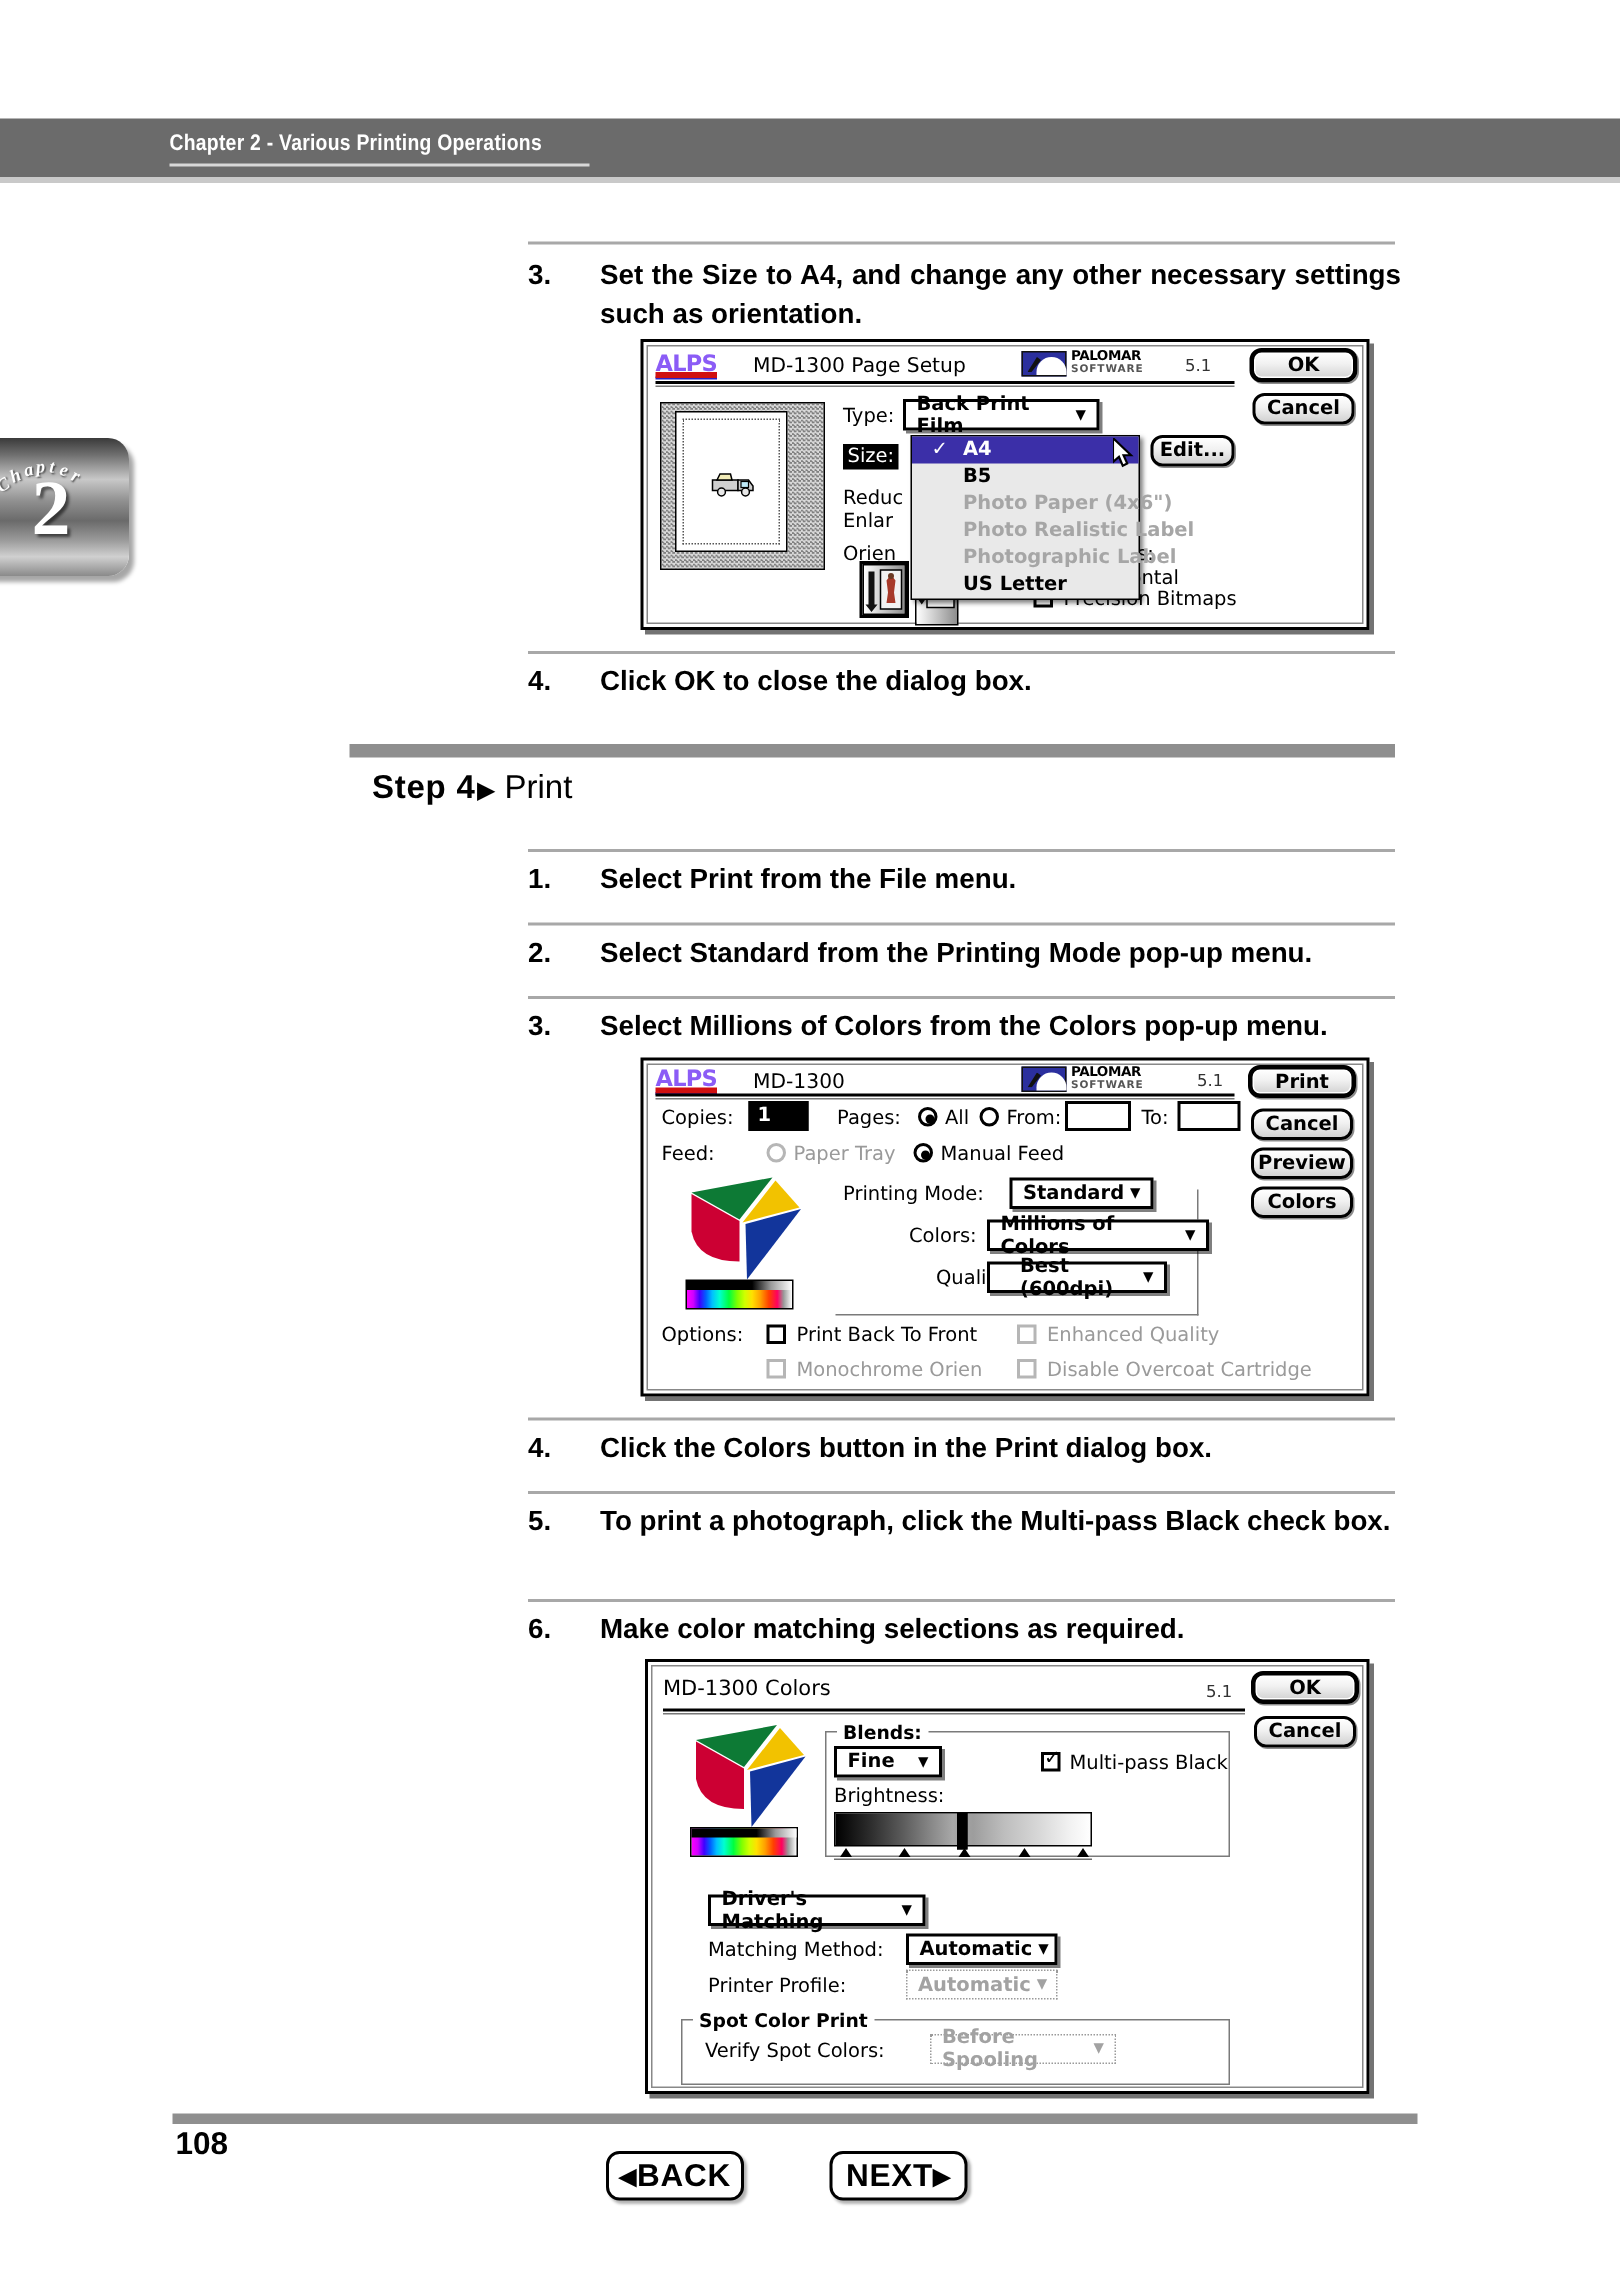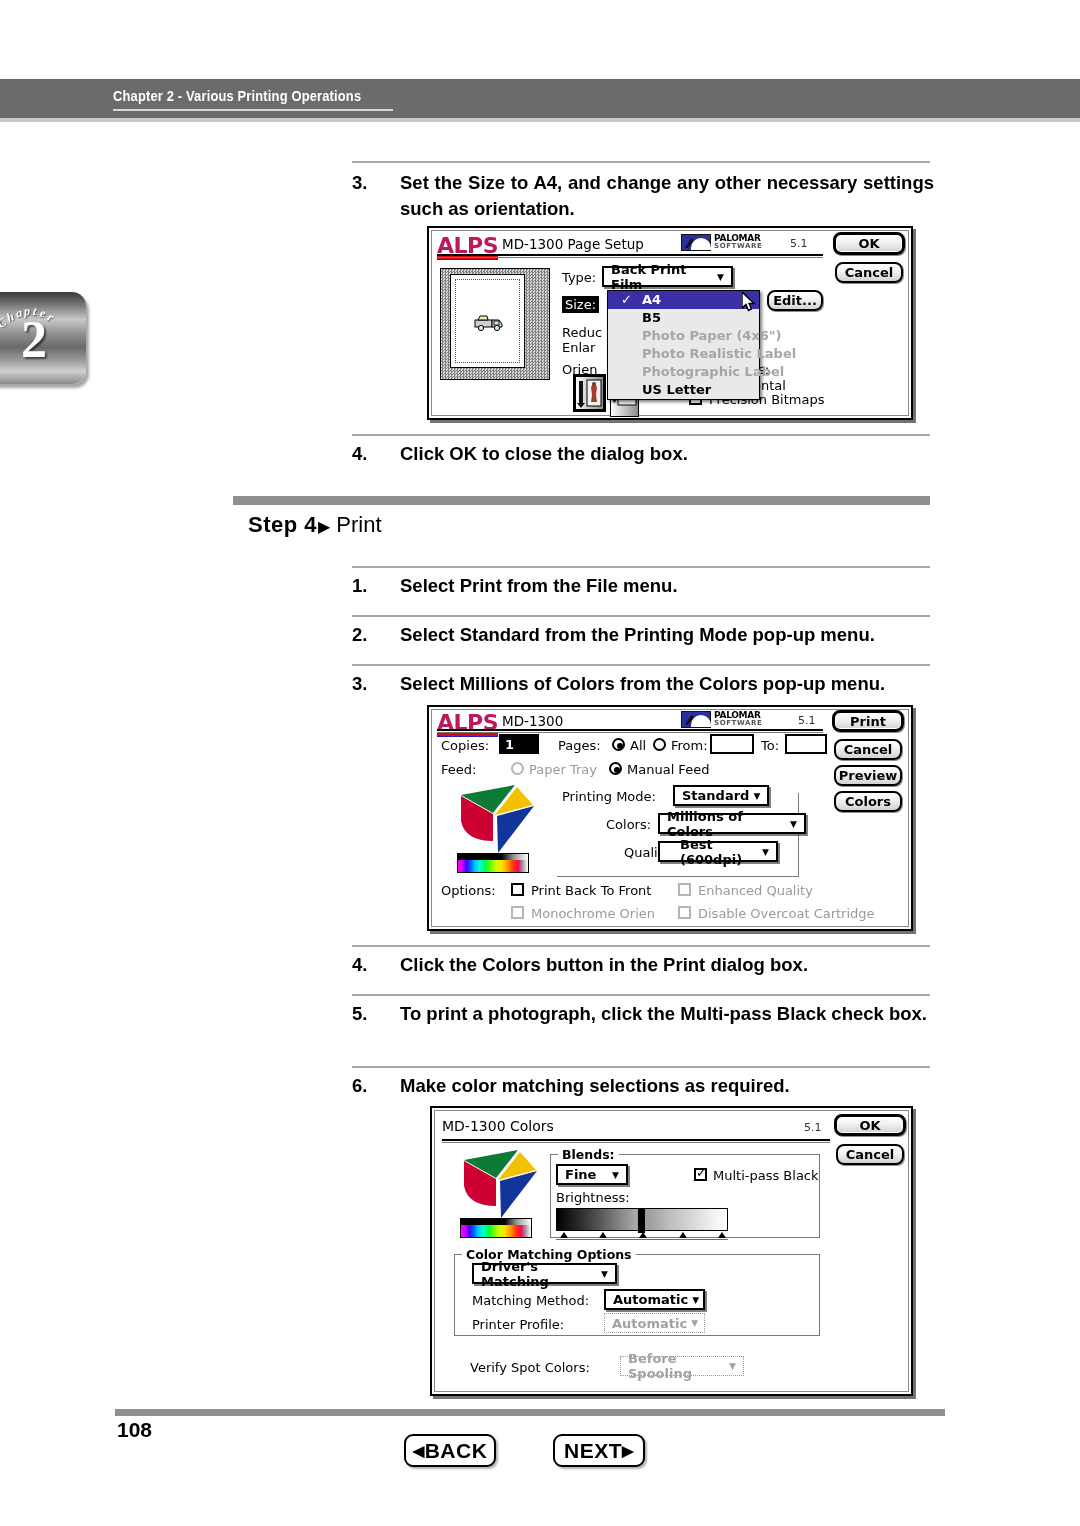--- a/index.html
+++ b/index.html
@@ -111,22 +111,22 @@
     position:absolute;
     background:#ffffff;
     border:2px solid #000;
     box-shadow:3px 3px 0 rgba(0,0,0,.55);
     font-family:"DejaVu Sans","Liberation Sans", sans-serif;
     font-size:12.5px; color:#000;
   }
   .dlg-inner{ position:absolute; inset:2px; border:1px solid #888; }
 
   .alps-logo{
-    position:absolute; color:#be185d; font-weight:bold;
-    font-size:22px; letter-spacing:-.5px;
+    position:absolute; color:#8b5cf6; font-weight:bold;
+    font-size:15px; letter-spacing:-.5px;
     font-family:"DejaVu Sans","Liberation Sans", sans-serif;
   }
   .alps-logo::after{
     content:""; position:absolute; left:0; right:0; bottom:-1px;
     height:4px; background:#d01010;
   }
   .alps-logo .ul2{
     position:absolute; left:0; right:0; bottom:-2px; height:2px; background:#2a1fc4;
   }
 
@@ -591,38 +591,38 @@
     <div class="slider-track" style="left:124px; top:100px; width:172px; height:23px;">
       <div class="slider-thumb" style="left:81px; top:-1px; height:25px;"></div>
     </div>
     <div class="tickline" style="left:124px; top:131px; width:172px;"></div>
     <div class="tickmark" style="left:128px; top:124px;"></div>
     <div class="tickmark" style="left:167px; top:124px;"></div>
     <div class="tickmark" style="left:207px; top:124px;"></div>
     <div class="tickmark" style="left:247px; top:124px;"></div>
     <div class="tickmark" style="left:286px; top:124px;"></div>
 
-    <div class="groupbox" style="left:22px; top:146px; width:366px; height:82px;">
-      <span class="gb-title">Color Matching Options</span>
-    </div>
     <div class="popup" style="left:40px; top:155px; width:145px; height:21px;">
       <span class="pv">Driver's Matching</span>
       <span class="cd">▼</span>
     </div>
     <div class="lbl" style="left:40px; top:185px;">Matching Method:</div>
     <div class="popup" style="left:172px; top:181px; width:101px; height:21px;">
       <span class="pv">Automatic</span>
       <span class="cd">▼</span>
     </div>
     <div class="lbl" style="left:40px; top:209px;">Printer Profile:</div>
     <div class="popup dim" style="left:172px; top:205px; width:101px; height:20px;">
       <span class="pv">Automatic</span>
       <span class="cd">▼</span>
     </div>
 
+    <div class="groupbox" style="left:22px; top:238px; width:366px; height:44px;">
+      <span class="gb-title">Spot Color Print</span>
+    </div>
     <div class="lbl" style="left:38px; top:252px;">Verify Spot Colors:</div>
     <div class="popup dim" style="left:188px; top:248px; width:124px; height:20px;">
       <span class="pv">Before Spooling</span>
       <span class="cd">▼</span>
     </div>
   </div>
 
   <div class="footer-rule"></div>
   <div class="page-num">108</div>
   <div class="navbtn" id="btn-back">

